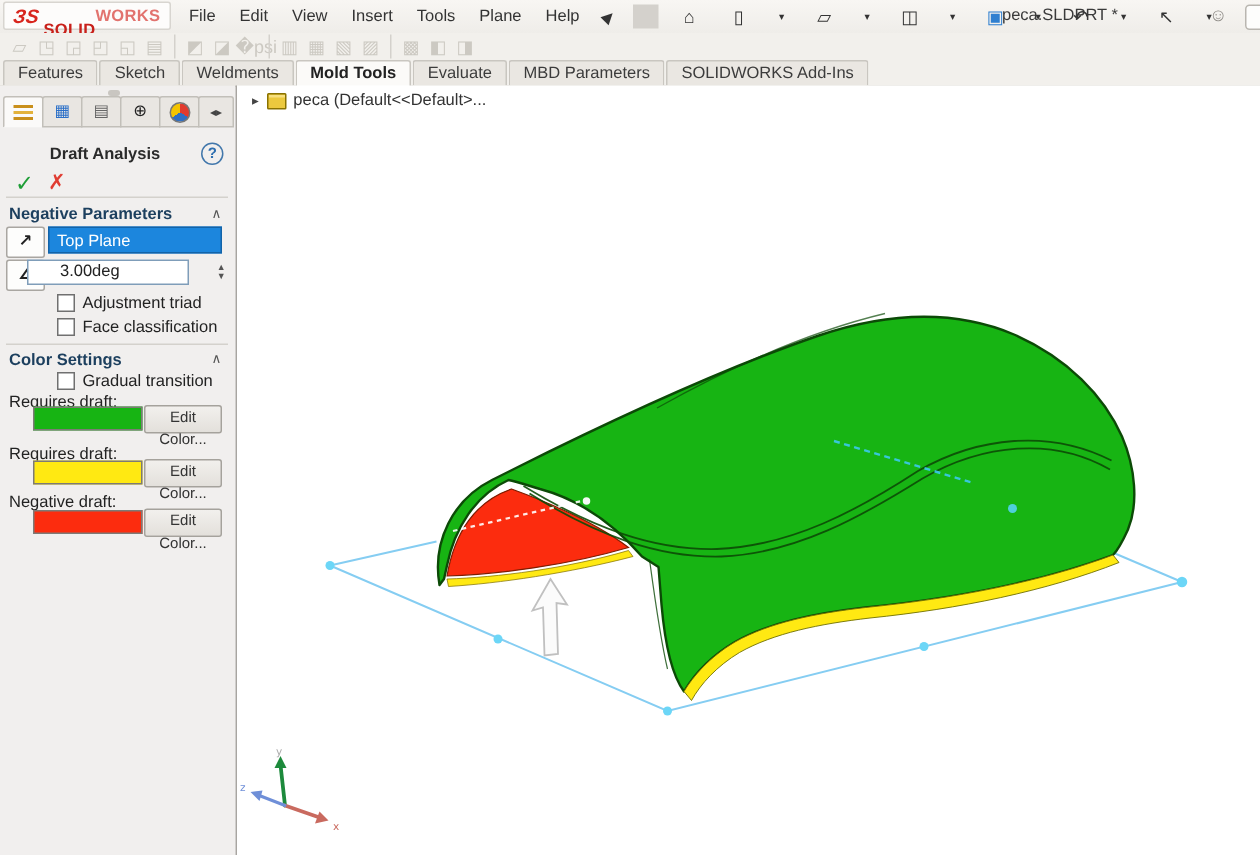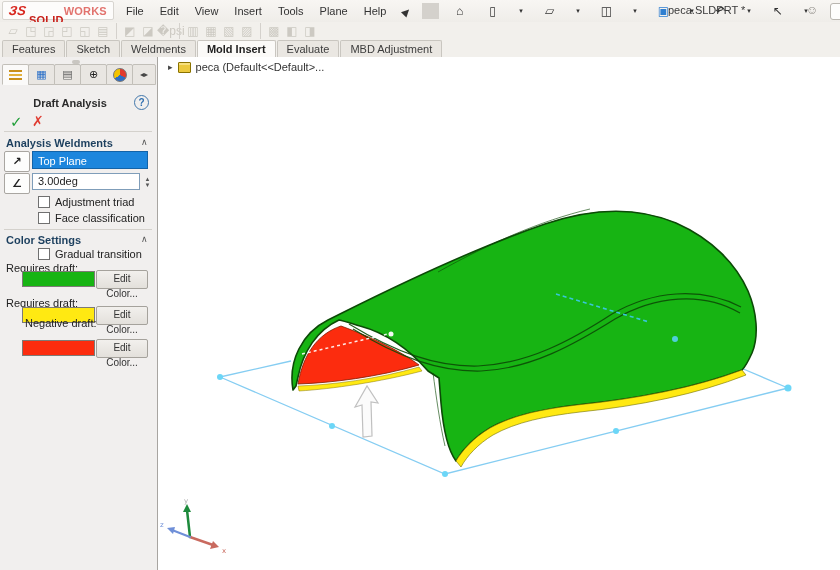--- a/index.html
+++ b/index.html
@@ -57,21 +57,21 @@
   .pie{width:12px;height:12px;border-radius:50%;background:conic-gradient(#e23b2e 0 33%,#2f6fc4 33% 66%,#f4c400 66% 100%);border:1px solid #777;}
   .pm-title{top:40px;left:0;width:140px;text-align:center;font-weight:bold;color:#2a2a2a;}
   .help{top:38px;left:134px;width:13px;height:13px;border:1px solid #4277ab;border-radius:50%;color:#2f6fb0;text-align:center;line-height:13px;font-size:10px;font-weight:bold;}
   .ok{top:56px;left:10px;color:#1f9e37;font-size:15px;font-weight:bold;}
   .cancel{top:56px;left:32px;color:#e03c31;font-size:14px;font-weight:bold;}
   .hr{left:4px;width:148px;height:1px;background:#d4d1cc;}
   .sec-h{left:6px;font-weight:bold;color:#1c3f5e;}
   .chev{left:141px;color:#555;font-size:9px;}
   .iconbox{left:4px;width:24px;height:19px;background:#fdfdfc;border:1px solid #a9a6a1;border-radius:2px;text-align:center;line-height:18px;color:#222;font-weight:bold;}
   .sel-field{left:32px;width:116px;height:18px;color:#fff;line-height:18px;padding-left:5px;box-sizing:border-box;border:1px solid #1263a8;}
-  .num-field{left:32px;width:108px;height:17px;background:#fff;border:1px solid #7f9db9;line-height:15px;padding-left:5px;box-sizing:border-box;color:#222;}
+  .num-field{left:18px;width:108px;height:17px;background:#fff;border:1px solid #7f9db9;line-height:15px;padding-left:21px;box-sizing:border-box;color:#222;}
   .spin{left:142px;width:11px;height:17px;display:flex;flex-direction:column;align-items:center;justify-content:center;color:#555;}
   .spin span{font-size:6px;line-height:6px;}
   .cb{width:10px;height:10px;background:#fff;border:1px solid #707070;display:inline-block;}
   .cbrow{left:38px;display:flex;gap:5px;color:#222;}
   .lbl{left:6px;color:#222;}
   .swatch{left:22px;width:71px;height:14px;border:1px solid #7d7a76;}
   .editbtn{left:96px;width:50px;height:17px;background:linear-gradient(#f2f0ed,#e3e0db);border:1px solid #a5a29c;border-radius:2px;font-size:10px;text-align:center;line-height:15px;color:#333;}
   
   .tree{left:10px;top:4px;display:flex;align-items:center;gap:5px;}
   .tree .arrow{color:#444;font-size:9px;}
@@ -140,23 +140,24 @@
   <span class="ticon">▩</span>
   <span class="ticon">◧</span>
   <span class="ticon">◨</span>
 </div>
 
 <div class="abs tabrow">
   <div class="ctabs">
     <span class="ctab">Features</span>
     <span class="ctab">Sketch</span>
     <span class="ctab">Weldments</span>
-    <span class="ctab active">Mold Insert</span>
+    <span class="ctab active">Mold Tools</span>
     <span class="ctab">Evaluate</span>
-    <span class="ctab">MBD Adjustment</span>
+    <span class="ctab">MBD Parameters</span>
+    <span class="ctab">SOLIDWORKS Add-Ins</span>
   </div>
   <div class="abs headsup">
     <span class="mag"></span>
     <span class="mag area"></span>
     <span class="hicon" style="color:#4d7fa6;">↩</span>
     <span class="hicon" style="color:#ccc9c2;">◧</span>
     <span class="hicon" style="color:#c89b4a;">▰</span>
     <span class="hicon" style="color:#7a7772;">▦</span>
       <span class="dd">▾</span>
     <span class="hicon" style="color:#2f7fd0;">◪</span>
@@ -193,21 +194,21 @@
     <span class="g" style="font-size:8px;color:#444;">◂</span>
     <span class="g" style="font-size:8px;color:#444;">▸</span>
   </div>
 
   <div class="rel pm-title">Draft Analysis</div>
   <div class="rel help">?</div>
   <div class="rel ok">✓</div>
   <div class="rel cancel">✗</div>
   <div class="rel hr" style="top:74px;"></div>
 
-  <div class="rel sec-h" style="top:80px;">Analysis Weldments</div>
+  <div class="rel sec-h" style="top:80px;">Negative Parameters</div>
   <div class="rel chev" style="top:80px;">∧</div>
 
   <div class="rel iconbox" style="top:94px;">↗</div>
   <div class="rel sel-field" style="top: 94px; background: rgb(28, 134, 221);">Top Plane</div>
 
   <div class="rel iconbox" style="top:116px;">∠</div>
   <div class="rel num-field" style="top:116px;">3.00deg</div>
   <div class="rel spin" style="top:116px;">
     <span>▲</span>
     <span>▼</span>
@@ -233,21 +234,21 @@
   </div>
 
   <div class="rel lbl" style="top:205px;">Requires draft:</div>
   <div class="rel swatch" style="top: 214px; background: rgb(23, 180, 19);"></div>
   <div class="rel editbtn" style="top:213px;">Edit Color...</div>
 
   <div class="rel lbl" style="top:240px;">Requires draft:</div>
   <div class="rel swatch" style="top: 250px; background: rgb(255, 233, 18);"></div>
   <div class="rel editbtn" style="top:249px;">Edit Color...</div>
 
-  <div class="rel lbl" style="top:260px;margin-left:19px;">Negative draft:</div>
+  <div class="rel lbl" style="top:272px;">Negative draft:</div>
   <div class="rel swatch" style="top: 283px; background: rgb(252, 44, 14);"></div>
   <div class="rel editbtn" style="top:282px;">Edit Color...</div>
 </div>
 
 <div class="abs divider"></div>
 <div class="abs split-handle"></div>
 
 <div class="abs viewport">
   <div class="tree" style="position:absolute;">
     <span class="arrow">▸</span>

